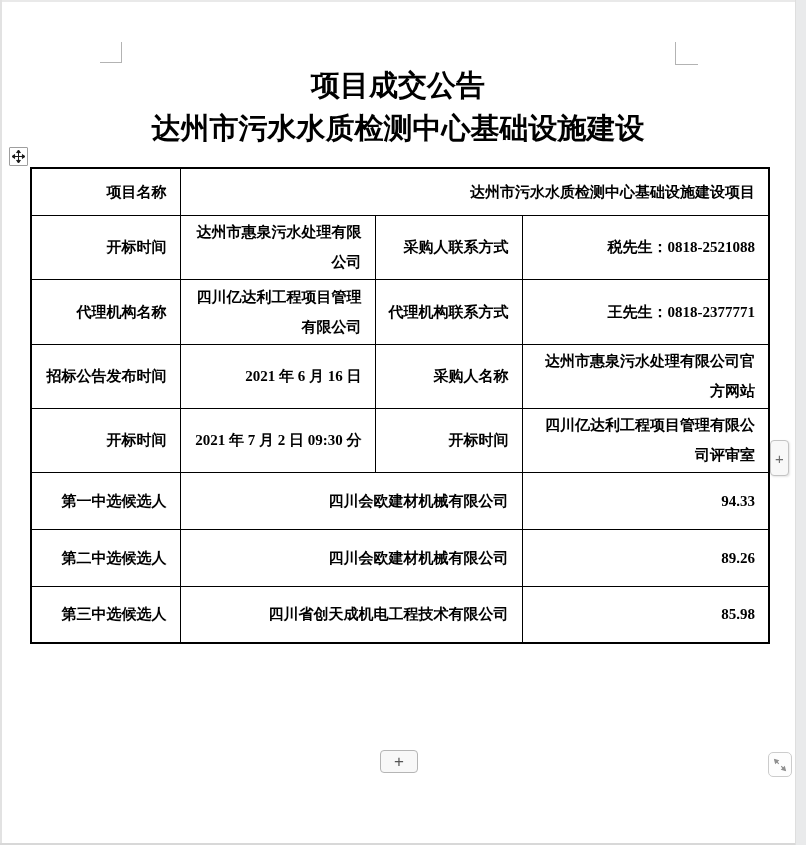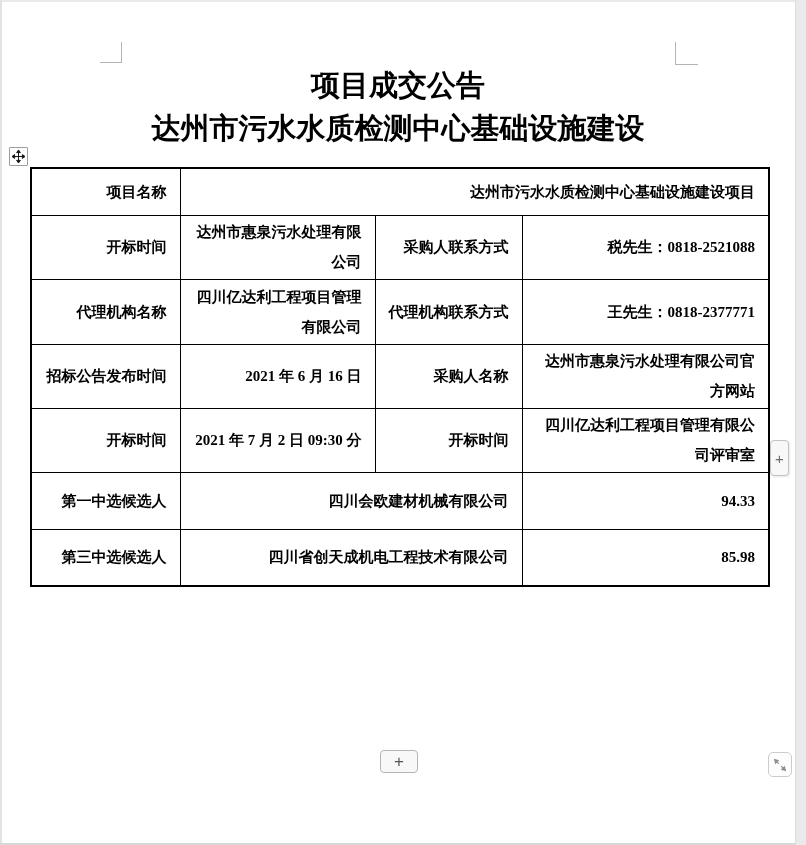--- a/index.html
+++ b/index.html
@@ -129,20 +129,25 @@
       <td class="val">2021 年 7 月 2 日 09:30 分</td>
       <td class="lbl">开标时间</td>
       <td class="val">四川亿达利工程项目管理有限公司评审室</td>
     </tr>
     <tr class="h57">
       <td class="val">第一中选候选人</td>
       <td class="val" colspan="2">四川会欧建材机械有限公司</td>
       <td class="val">94.33</td>
     </tr>
     <tr class="h57">
+      <td class="val">第二中选候选人</td>
+      <td class="val" colspan="2">四川会欧建材机械有限公司</td>
+      <td class="val">89.26</td>
+    </tr>
+    <tr class="h57">
       <td class="val">第三中选候选人</td>
       <td class="val" colspan="2">四川省创天成机电工程技术有限公司</td>
       <td class="val">85.98</td>
     </tr>
   </tbody>
 </table>
 
 <button class="plus-right">
   <span>+</span>
 </button>

